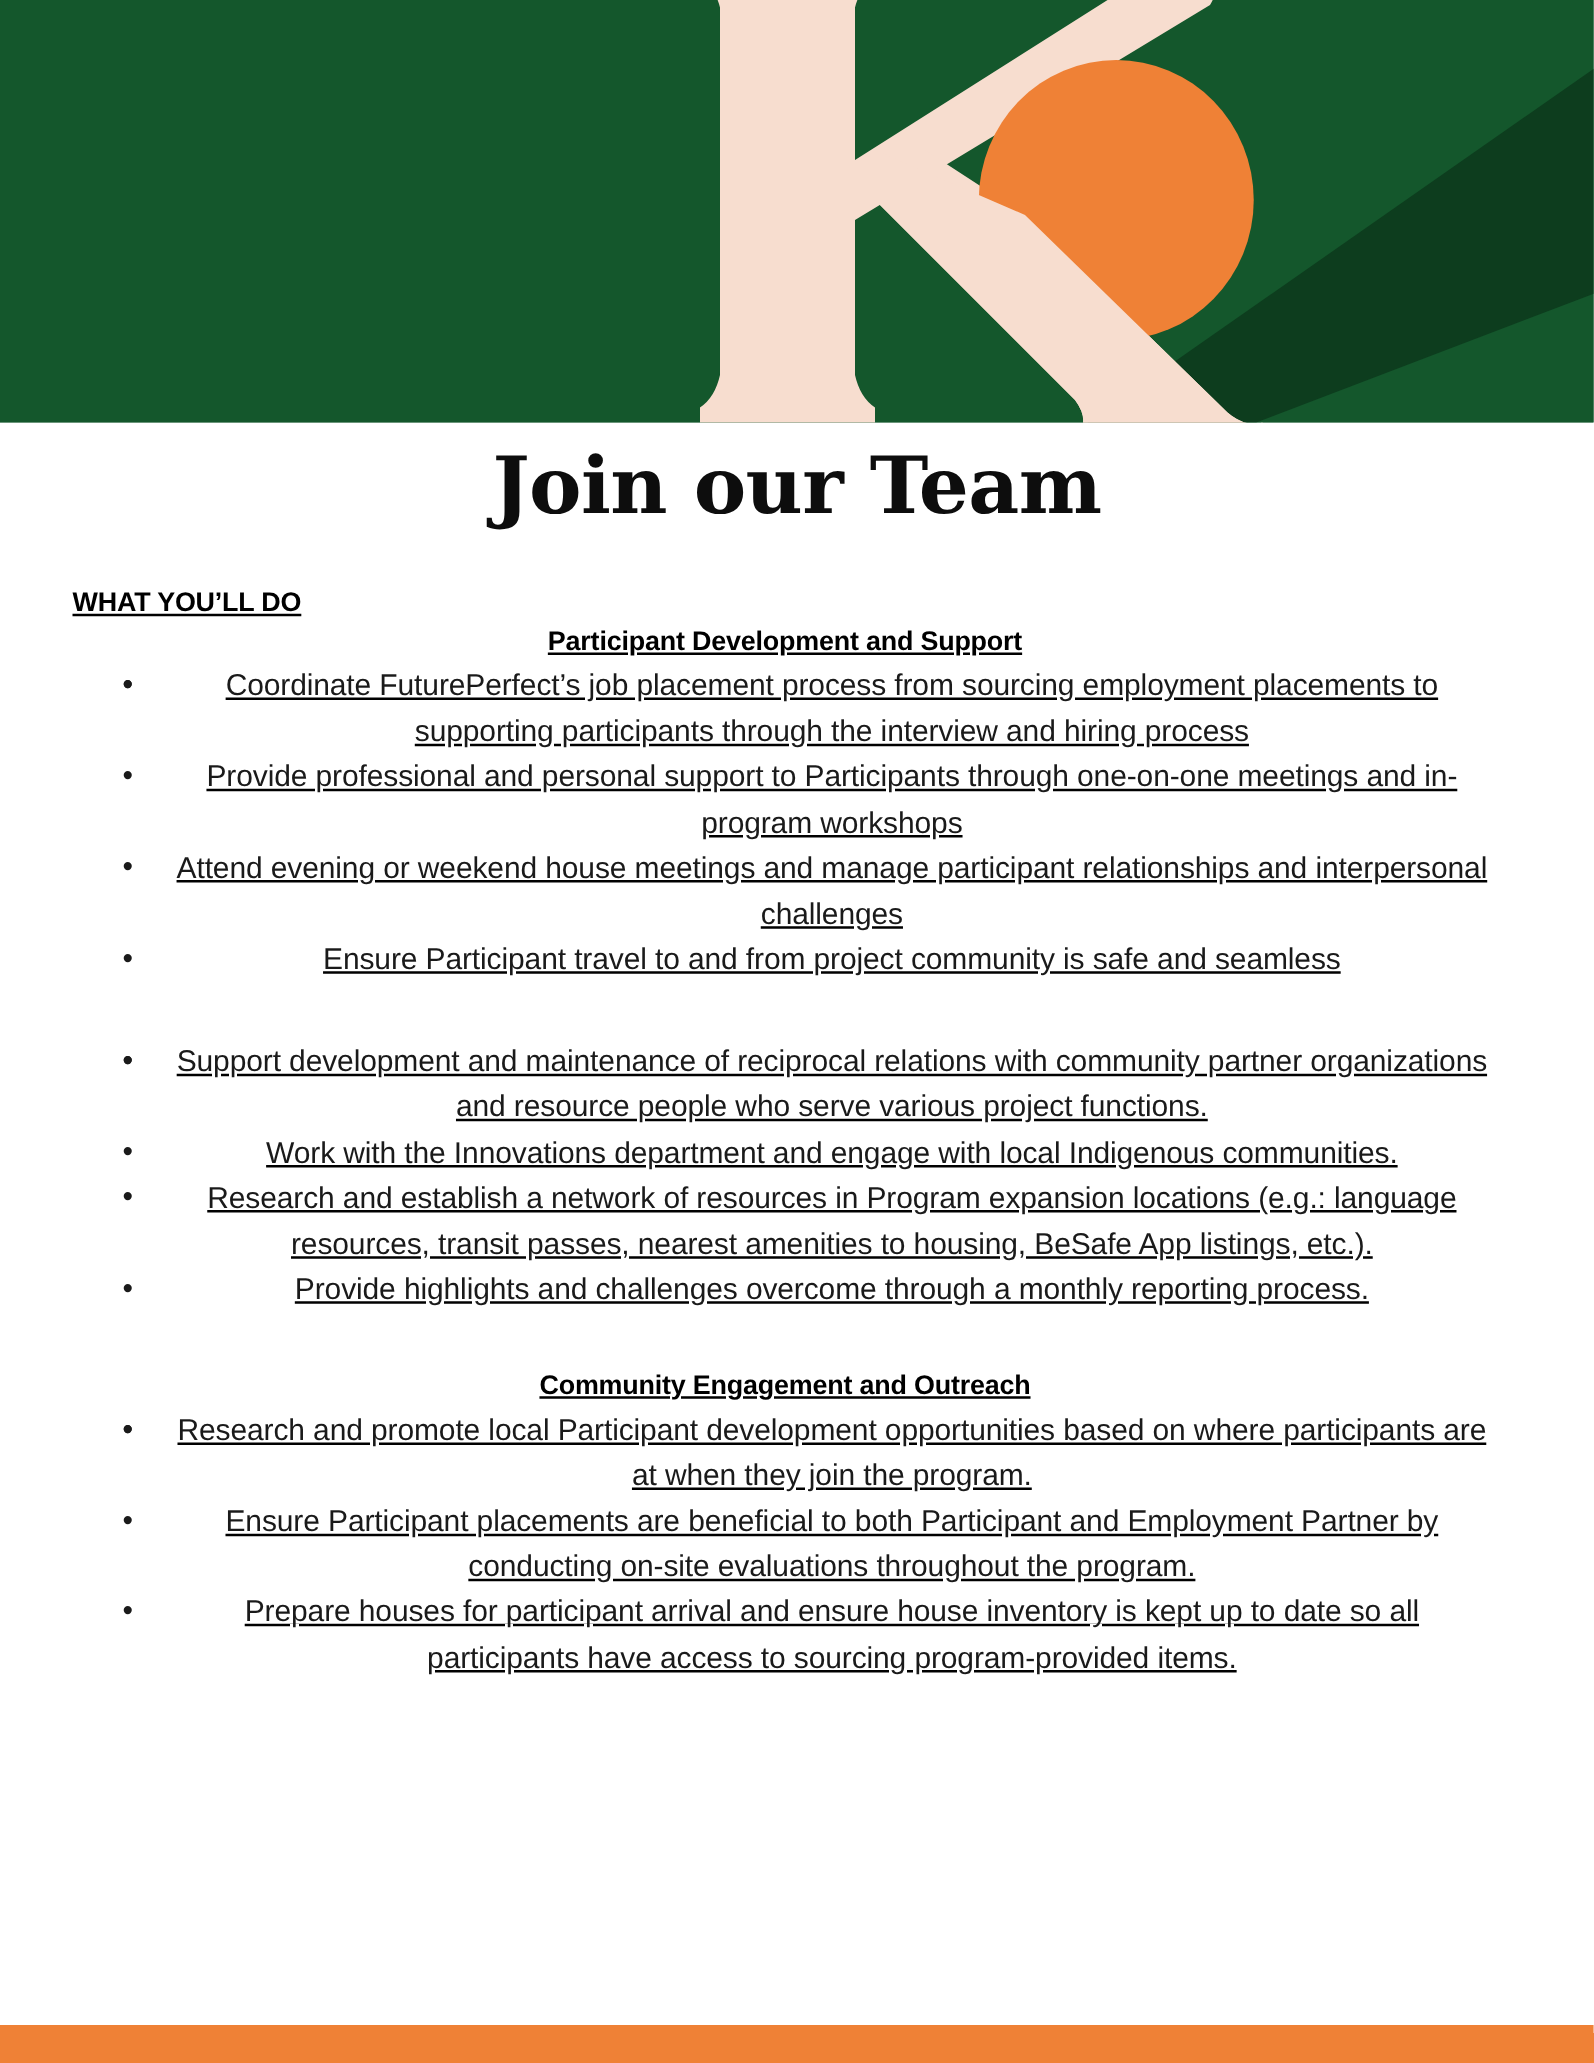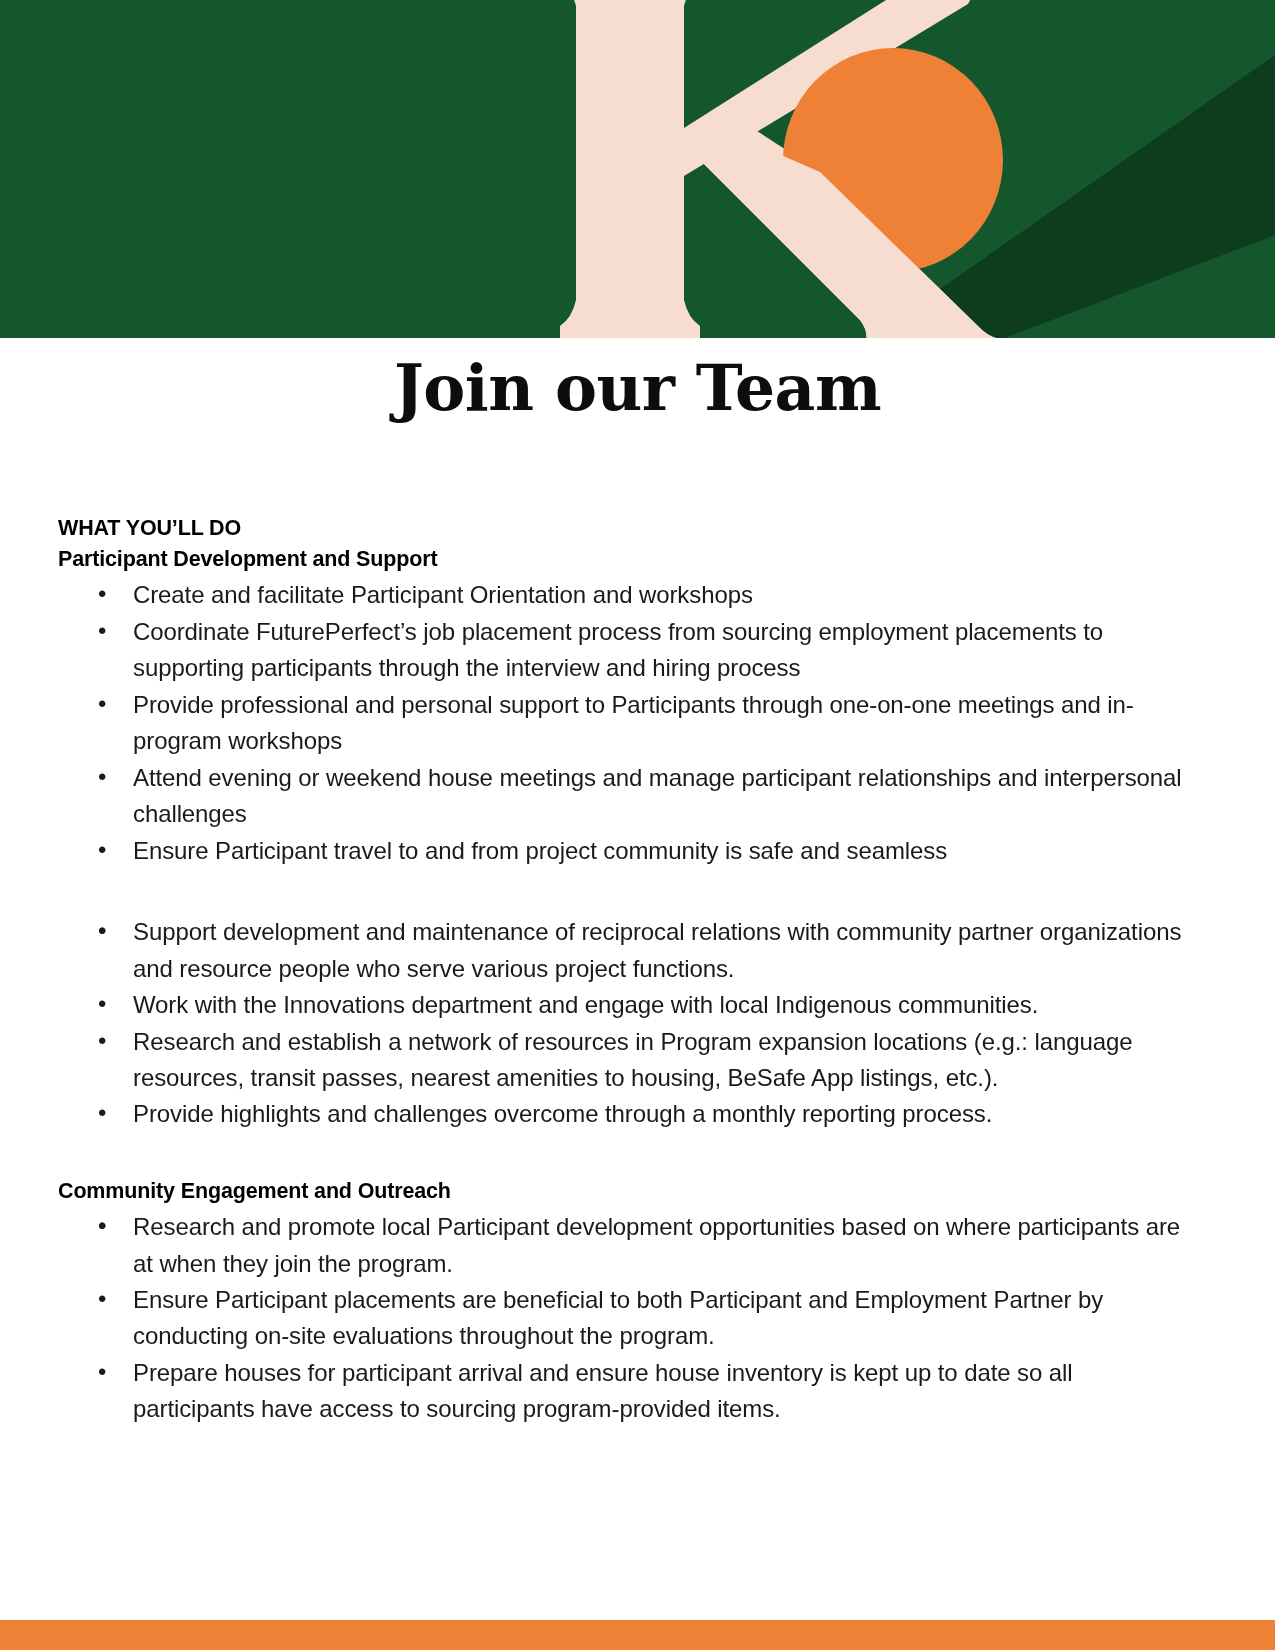--- a/index.html
+++ b/index.html
@@ -39,25 +39,26 @@
     font-size: 63px;
     letter-spacing: -0.5px;
     color: #0d0d0d;
     line-height: 1.05;
   }
 
   
   #job-content {
     position: absolute;
     left: 58px;
-    top: 513px;
+    top: 467px;
     width: 1140px;
-  }
-
-  .section { margin-bottom: 0; }
+    text-decoration: underline;
+  }
+
+  .section { margin-bottom: 0; text-align: center; }
 
   .kicker,
   .section-heading {
     font-family: "Liberation Sans", sans-serif;
     font-weight: bold;
     font-size: 21.5px;
     color: #000000;
     line-height: 1.45;
     letter-spacing: -0.15px;
   }
@@ -129,21 +130,20 @@
 
 <div id="job-content">
 
   <div class="kicker">WHAT YOU’LL DO</div>
 
   <div class="section">
     <div class="section-heading">Participant Development and Support</div>
     <ul class="bullets">
       <li>
         <span class="bullet-glyph">•</span>
-        <span>Create and facilitate Participant Orientation and workshops</span>
       </li>
       <li>
         <span class="bullet-glyph">•</span>
         <span>Coordinate FuturePerfect’s job placement process from sourcing employment placements to supporting participants through the interview and hiring process</span>
       </li>
       <li>
         <span class="bullet-glyph">•</span>
         <span>Provide professional and personal support to Participants through one-on-one meetings and in-program workshops</span>
       </li>
       <li>

